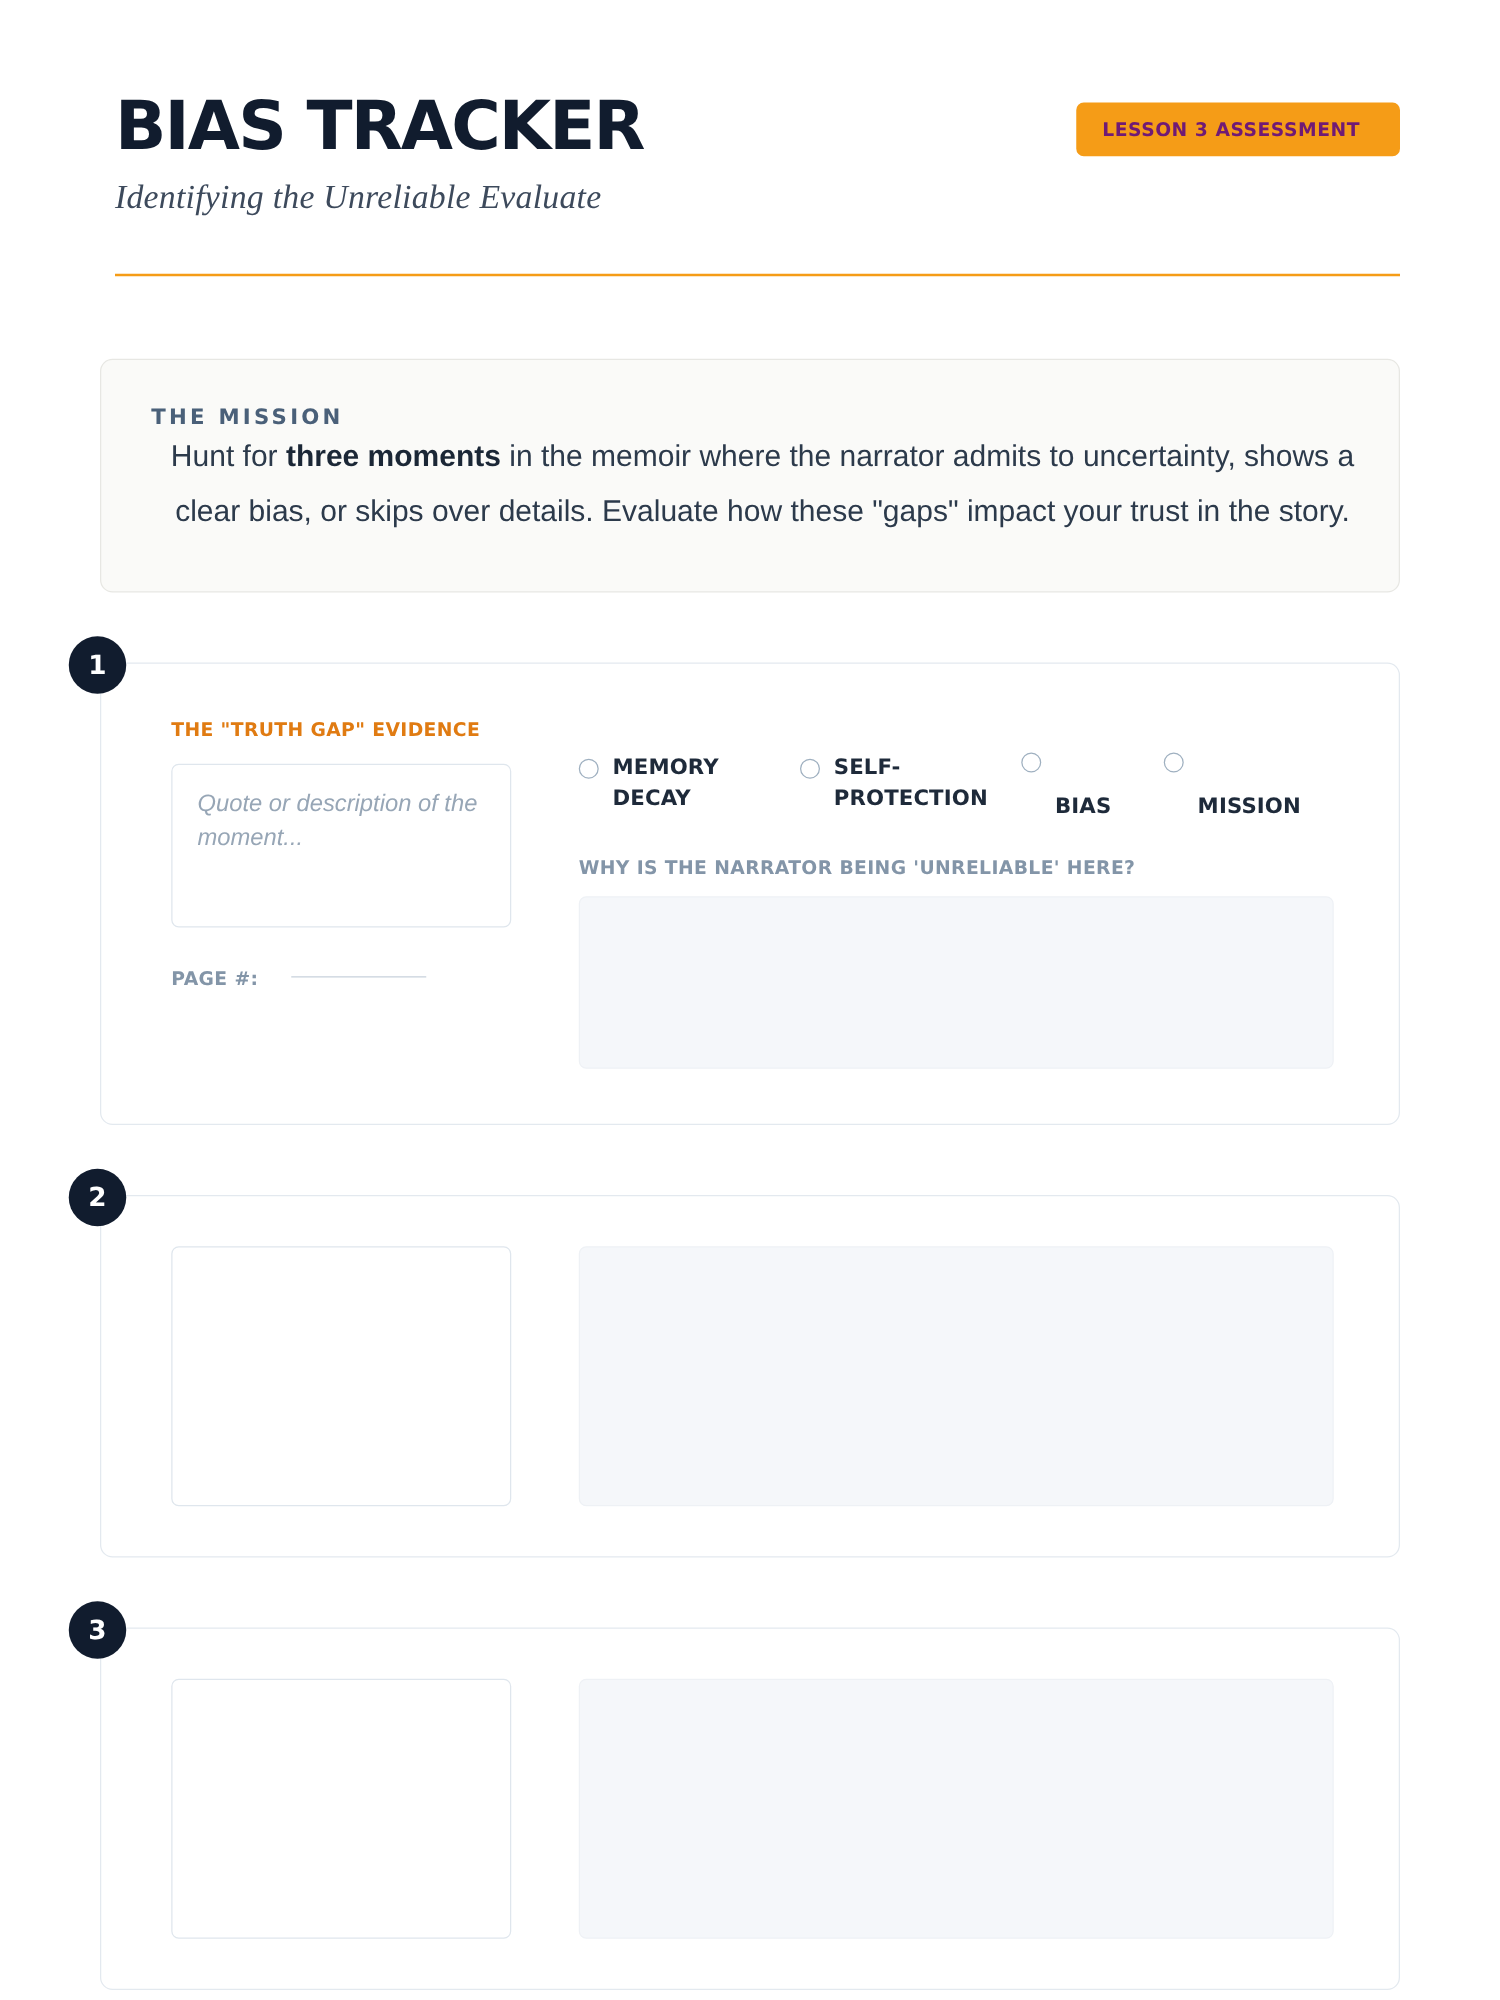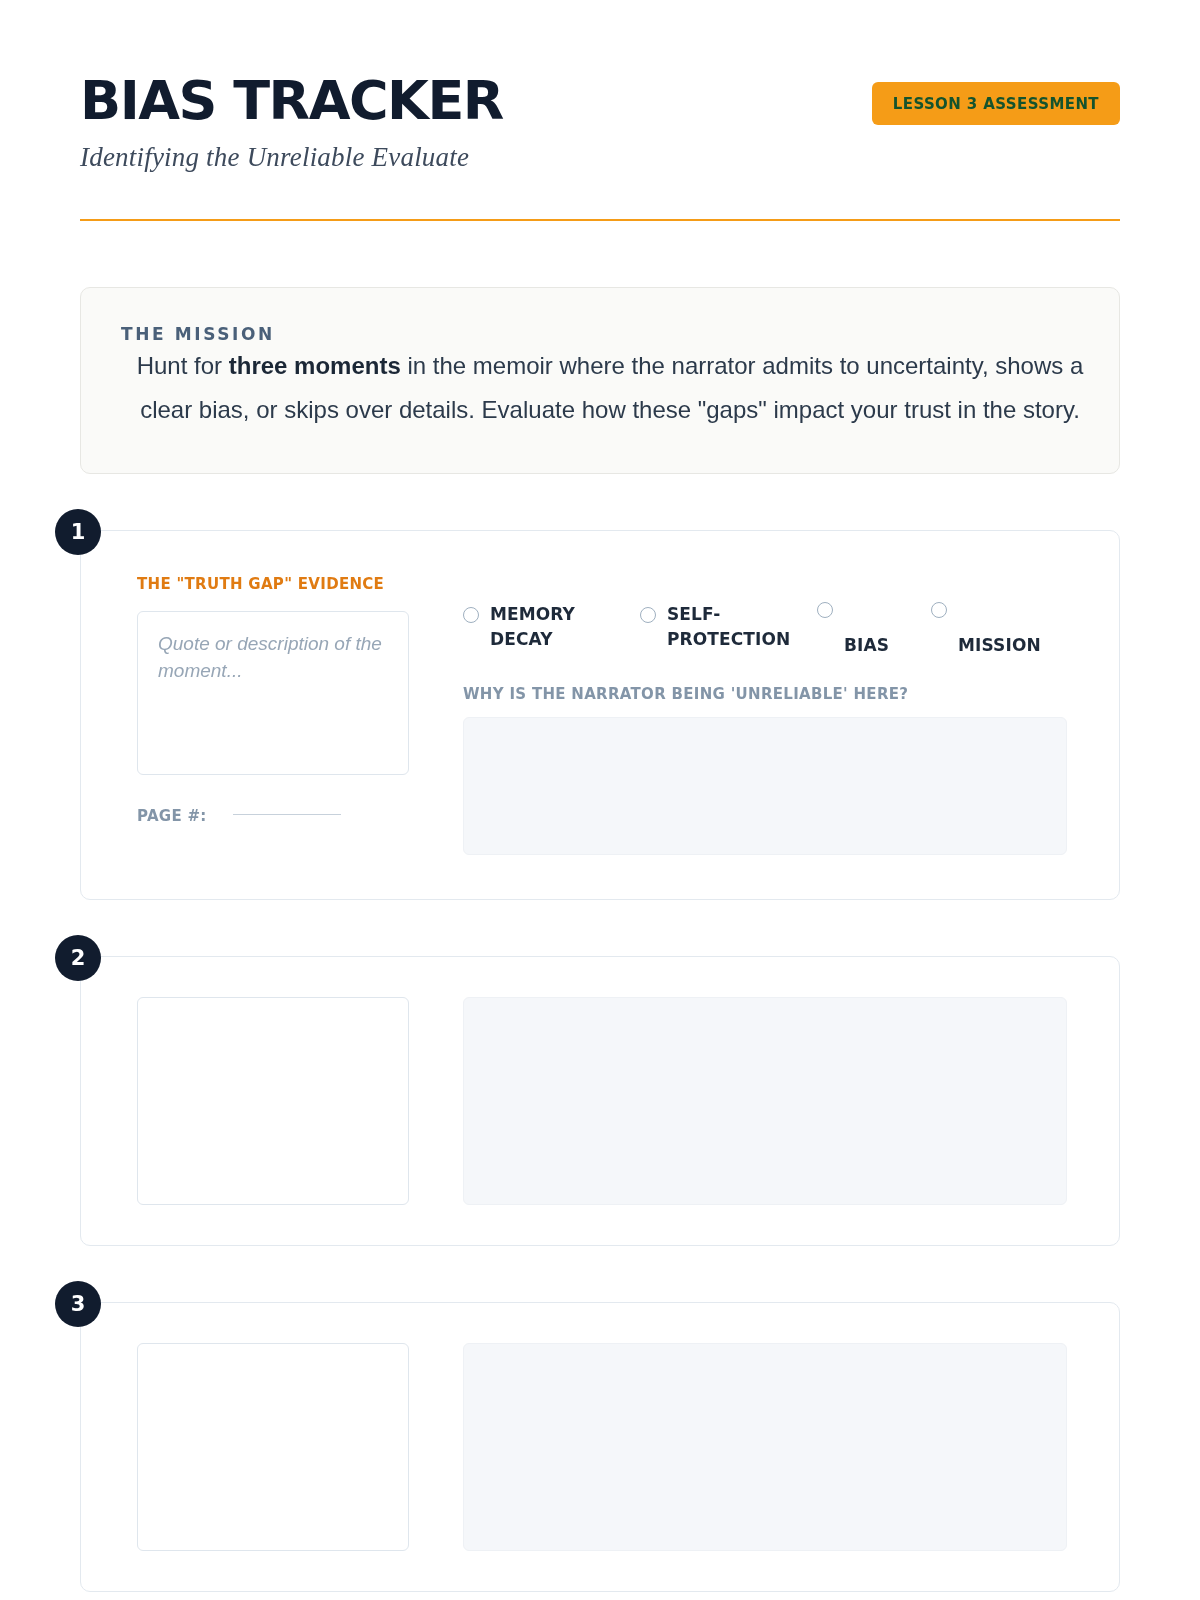--- a/index.html
+++ b/index.html
@@ -17,20 +17,21 @@
     width: 1200px;
     height: 1600px;
     padding: 0 80px;
     background: #ffffff;
   }
 
   
   .header {
     padding-top: 74px;
     position: relative;
+    margin-left: 12px;
   }
 
   .title {
     font-family: "DejaVu Sans", sans-serif;
     font-size: 54px;
     line-height: 1.0;
     font-weight: 900;
     letter-spacing: -1.5px;
     color: #111c2e;
   }
@@ -42,26 +43,26 @@
     color: #3d4a5c;
     margin-top: 14px;
     letter-spacing: 0.2px;
   }
 
   .badge {
     position: absolute;
     top: 82px;
     right: 0;
     background: #f59c17;
-    color: #14532d;
+    color: #701a75;
     font-family: "DejaVu Sans", sans-serif;
     font-weight: 700;
     font-size: 15px;
     letter-spacing: 0.4px;
-    padding: 13px 21px 12px 21px;
+    padding: 13px 32px 12px 21px;
     border-radius: 6px;
     white-space: nowrap;
   }
 
   .rule {
     margin-top: 46px;
     height: 2px;
     background: #f59c17;
     width: 100%;
   }
@@ -136,21 +137,21 @@
     font-weight: 700;
     letter-spacing: 0.3px;
     text-transform: uppercase;
   }
 
   .fld-label.orange { color: #e07b12; }
   .fld-label.slate  { color: #8395a8; }
 
   .evidence-box {
     margin-top: 18px;
-    height: 164px;
+    height: 131px;
     border: 1px solid #dfe6ed;
     border-radius: 6px;
     padding: 18px 20px;
   }
 
   .evidence-ph {
     font-family: "Liberation Sans", sans-serif;
     font-style: italic;
     font-size: 19px;
     line-height: 1.45;

